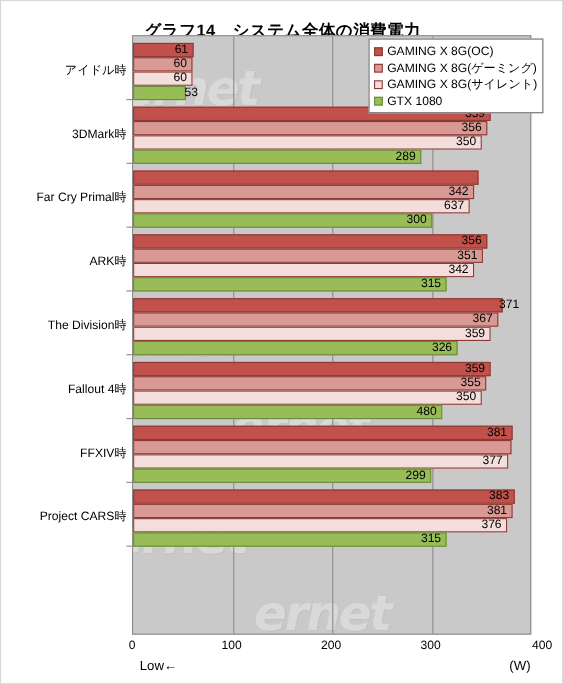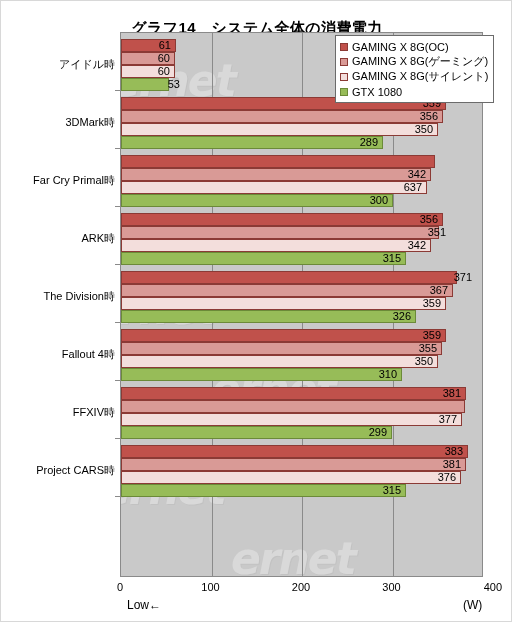--- a/index.html
+++ b/index.html
@@ -228,21 +228,21 @@
           <div class="bar-value" style="top: 13px; left: 0px; width: 305px;">342</div>
           <div class="bar series-2" style="top: 26px; width: 306px;"></div>
           <div class="bar-value" style="top: 26px; left: 0px; width: 301px;">637</div>
           <div class="bar series-3" style="top: 39px; width: 272px;"></div>
           <div class="bar-value" style="top: 39px; left: 0px; width: 267px;">300</div>
         </div>
         <div class="bar-group" style="top: 180px; height: 52px;">
           <div class="bar series-0" style="top: 0px; width: 322px;"></div>
           <div class="bar-value" style="top: 0px; left: 0px; width: 317px;">356</div>
           <div class="bar series-1" style="top: 13px; width: 318px;"></div>
-          <div class="bar-value" style="top: 13px; left: 0px; width: 313px; padding-left: 12px;">351</div>
+          <div class="bar-value" style="top: 13px; left: 0px; width: 313px;">351</div>
           <div class="bar series-2" style="top: 26px; width: 310px;"></div>
           <div class="bar-value" style="top: 26px; left: 0px; width: 305px;">342</div>
           <div class="bar series-3" style="top: 39px; width: 285px;"></div>
           <div class="bar-value" style="top: 39px; left: 0px; width: 280px;">315</div>
         </div>
         <div class="bar-group" style="top: 238px; height: 52px;">
           <div class="bar series-0" style="top: 0px; width: 336px;"></div>
           <div class="bar-value" style="top: 0px; left: 0px; width: 331px; margin-left: 20px;">371</div>
           <div class="bar series-1" style="top: 13px; width: 332px;"></div>
           <div class="bar-value" style="top: 13px; left: 0px; width: 327px;">367</div>
@@ -252,21 +252,21 @@
           <div class="bar-value" style="top: 39px; left: 0px; width: 290px;">326</div>
         </div>
         <div class="bar-group" style="top: 296px; height: 52px;">
           <div class="bar series-0" style="top: 0px; width: 325px;"></div>
           <div class="bar-value" style="top: 0px; left: 0px; width: 320px;">359</div>
           <div class="bar series-1" style="top: 13px; width: 321px;"></div>
           <div class="bar-value" style="top: 13px; left: 0px; width: 316px;">355</div>
           <div class="bar series-2" style="top: 26px; width: 317px;"></div>
           <div class="bar-value" style="top: 26px; left: 0px; width: 312px;">350</div>
           <div class="bar series-3" style="top: 39px; width: 281px;"></div>
-          <div class="bar-value" style="top: 39px; left: 0px; width: 276px;">310</div>
+          <div class="bar-value" style="top: 39px; left: 0px; width: 276px;">480</div>
         </div>
         <div class="bar-group" style="top: 354px; height: 52px;">
           <div class="bar series-0" style="top: 0px; width: 345px;"></div>
           <div class="bar-value" style="top: 0px; left: 0px; width: 340px;">381</div>
           <div class="bar series-1" style="top: 13px; width: 344px;"></div>
           <div class="bar-value" style="top: 13px; left: 0px; width: 407px;">380</div>
           <div class="bar series-2" style="top: 26px; width: 341px;"></div>
           <div class="bar-value" style="top: 26px; left: 0px; width: 336px;">377</div>
           <div class="bar series-3" style="top: 39px; width: 271px;"></div>
           <div class="bar-value" style="top: 39px; left: 0px; width: 266px;">299</div>

